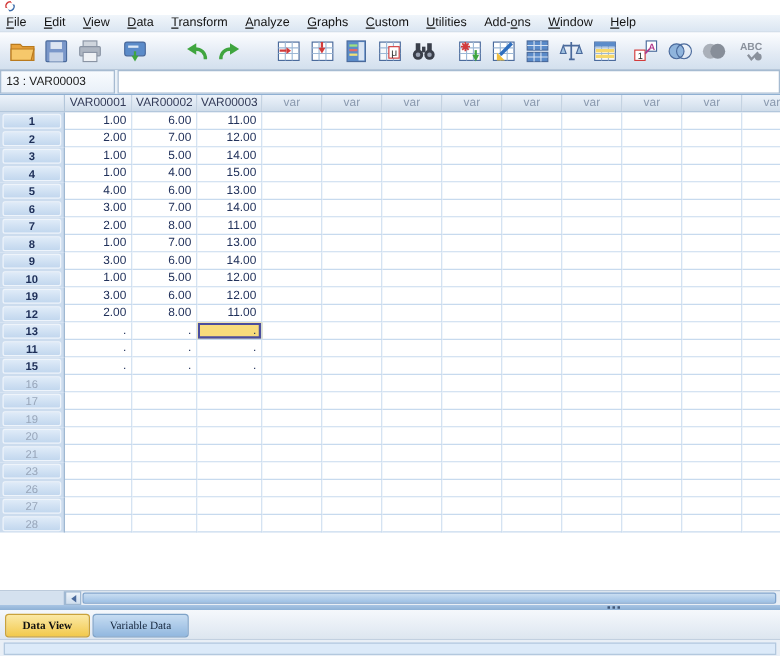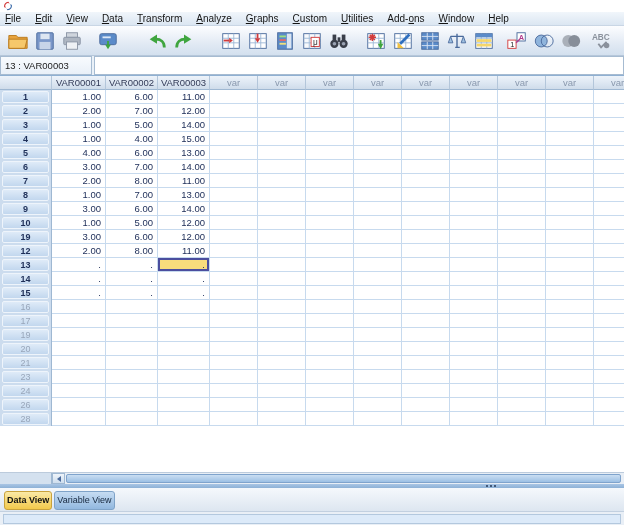--- a/index.html
+++ b/index.html
@@ -69,21 +69,21 @@
   
   #splitter { position:absolute; left:0; top:484px; width:624px; height:4px;
     background:linear-gradient(#a9c5e4,#8db1d6); }
   #splitter .grip { position:absolute; left:486px; top:1px; width:2px; height:2px; background:#41597a;
     box-shadow:4px 0 0 #41597a, 8px 0 0 #41597a; }
 
   
   #tabstrip { position:absolute; left:0; top:488px; width:624px; height:24px;
     background:linear-gradient(#f5f8fc,#dde6f0); border-bottom:1px solid #c2d0e0;
     display:flex; align-items:flex-start; padding:3px 0 0 4px; }
-  .vtab { font-size:9px; padding:3px 2px 4px; border-radius:3px; white-space:nowrap; cursor:default; }
+  .vtab { font-size:9px; padding:3px 13px 4px; border-radius:3px; white-space:nowrap; cursor:default;font-family:Liberation Serif, serif; }
   .vtab.active { background:linear-gradient(#fbe9a6,#f2c94c); border:1px solid #c9a23c; font-weight:bold; color:#111; }
   .vtab.inactive { background:linear-gradient(#c6dcf2,#92b8df); border:1px solid #7fa3c8; color:#15273d; margin-left:2px; }
 
   
   #statusbar { position:absolute; left:0; top:512px; width:624px; height:13px; background:#e9eff6; }
   #statusbar .inner { position:absolute; left:3px; right:3px; top:2px; height:10px;
     background:#dceaf9; border:1px solid #b3c8de; font-size:8px; color:#333; padding-left:4px; }
 </style>
 </head>
 <body>
@@ -546,21 +546,21 @@
         <div class="dcell" style="width: 48px;"></div>
         <div class="dcell" style="width: 48px;"></div>
         <div class="dcell" style="width: 48px;"></div>
         <div class="dcell" style="width: 48px;"></div>
         <div class="dcell" style="width: 48px;"></div>
         <div class="dcell" style="width: 48px;"></div>
         <div class="dcell" style="width: 48px;"></div>
       </div>
       <div class="grow">
         <div class="rowhdr">
-          <div class="btn">14</div>
+          <div class="btn">11</div>
         </div>
         <div class="dcell" style="width: 54px;">.</div>
         <div class="dcell" style="width: 52px;">.</div>
         <div class="dcell" style="width: 52px;">.</div>
         <div class="dcell" style="width: 48px;"></div>
         <div class="dcell" style="width: 48px;"></div>
         <div class="dcell" style="width: 48px;"></div>
         <div class="dcell" style="width: 48px;"></div>
         <div class="dcell" style="width: 48px;"></div>
         <div class="dcell" style="width: 48px;"></div>
@@ -682,38 +682,38 @@
         <div class="dcell" style="width: 48px;"></div>
         <div class="dcell" style="width: 48px;"></div>
         <div class="dcell" style="width: 48px;"></div>
         <div class="dcell" style="width: 48px;"></div>
         <div class="dcell" style="width: 48px;"></div>
         <div class="dcell" style="width: 48px;"></div>
         <div class="dcell" style="width: 48px;"></div>
       </div>
       <div class="grow">
         <div class="rowhdr inactive">
-          <div class="btn">24</div>
-        </div>
-        <div class="dcell" style="width: 54px;"></div>
-        <div class="dcell" style="width: 52px;"></div>
-        <div class="dcell" style="width: 52px;"></div>
-        <div class="dcell" style="width: 48px;"></div>
-        <div class="dcell" style="width: 48px;"></div>
-        <div class="dcell" style="width: 48px;"></div>
-        <div class="dcell" style="width: 48px;"></div>
-        <div class="dcell" style="width: 48px;"></div>
-        <div class="dcell" style="width: 48px;"></div>
-        <div class="dcell" style="width: 48px;"></div>
-        <div class="dcell" style="width: 48px;"></div>
-        <div class="dcell" style="width: 48px;"></div>
-      </div>
-      <div class="grow">
-        <div class="rowhdr inactive">
           <div class="btn">26</div>
+        </div>
+        <div class="dcell" style="width: 54px;"></div>
+        <div class="dcell" style="width: 52px;"></div>
+        <div class="dcell" style="width: 52px;"></div>
+        <div class="dcell" style="width: 48px;"></div>
+        <div class="dcell" style="width: 48px;"></div>
+        <div class="dcell" style="width: 48px;"></div>
+        <div class="dcell" style="width: 48px;"></div>
+        <div class="dcell" style="width: 48px;"></div>
+        <div class="dcell" style="width: 48px;"></div>
+        <div class="dcell" style="width: 48px;"></div>
+        <div class="dcell" style="width: 48px;"></div>
+        <div class="dcell" style="width: 48px;"></div>
+      </div>
+      <div class="grow">
+        <div class="rowhdr inactive">
+          <div class="btn">27</div>
         </div>
         <div class="dcell" style="width: 54px;"></div>
         <div class="dcell" style="width: 52px;"></div>
         <div class="dcell" style="width: 52px;"></div>
         <div class="dcell" style="width: 48px;"></div>
         <div class="dcell" style="width: 48px;"></div>
         <div class="dcell" style="width: 48px;"></div>
         <div class="dcell" style="width: 48px;"></div>
         <div class="dcell" style="width: 48px;"></div>
         <div class="dcell" style="width: 48px;"></div>
@@ -747,20 +747,20 @@
       </div>
     <div class="thumb"></div>
   </div>
 
   <div id="splitter">
     <span class="grip"></span>
   </div>
 
   <div id="tabstrip">
     <span class="vtab active">Data View</span>
-    <span class="vtab inactive">Variable View</span>
+    <span class="vtab inactive">Variable Data</span>
   </div>
 
   <div id="statusbar">
     <div class="inner"></div>
   </div>
 
 </div>
 
 </body></html>

